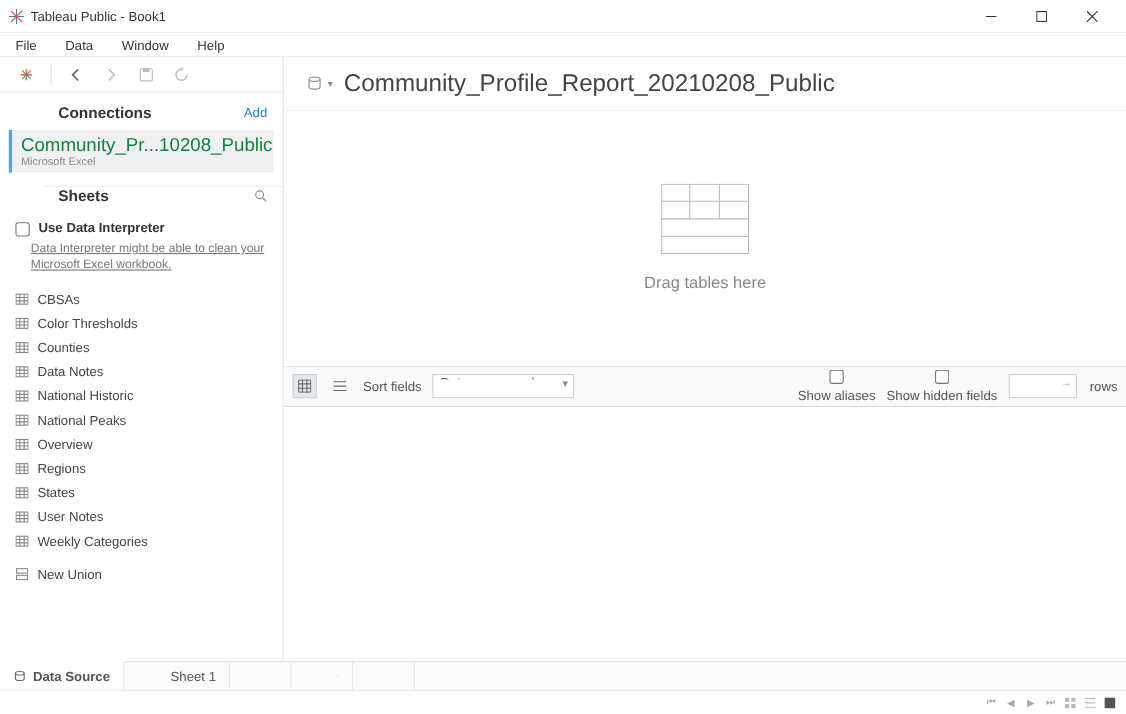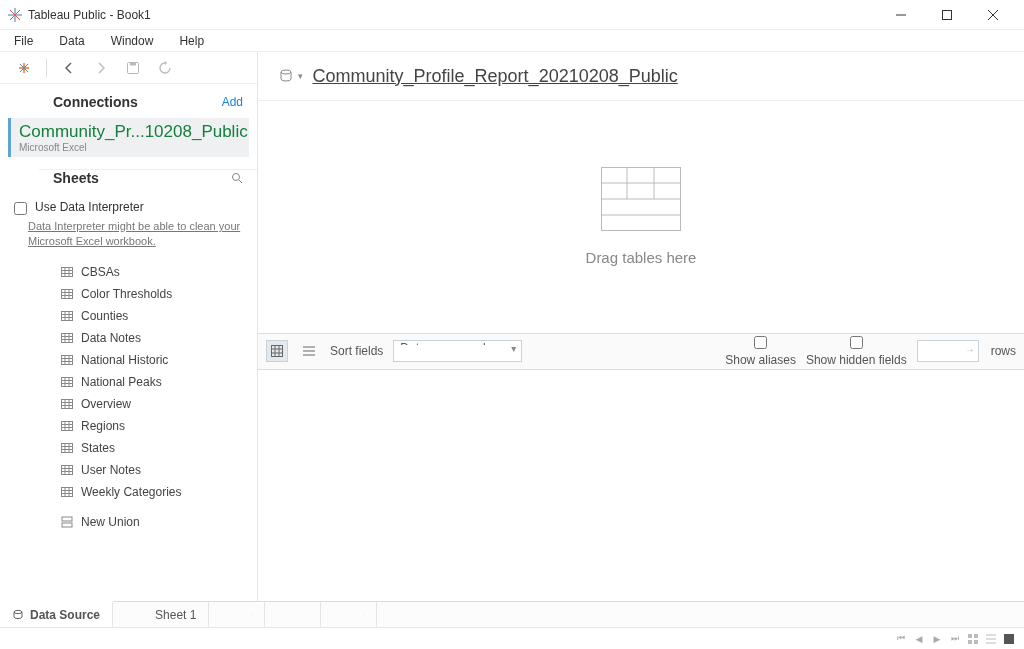--- a/index.html
+++ b/index.html
@@ -129,21 +129,21 @@
 
   .interp-row {
     display: flex;
     align-items: flex-start;
     padding: 8px 14px 2px 14px;
     gap: 8px;
   }
   .interp-row input[type="checkbox"] {
     margin-top: 2px;
   }
-  .interp-row label { font-size: 12px; color: #333; }
+  .interp-row label { font-size: 12px; color: #333; font-weight: bold; }
   .interp-desc {
     padding: 2px 14px 8px 28px;
     font-size: 11px;
     color: #777;
     line-height: 1.35;
     text-decoration: underline;
   }
 
   .sheet-list {
     padding: 4px 0;
@@ -151,21 +151,20 @@
     flex: 1;
   }
   .sheet-item {
     display: flex;
     align-items: center;
     padding: 4px 14px;
     gap: 8px;
     cursor: pointer;
     font-size: 12px;
     color: #444;
-    margin-left: 47px;
   }
   .sheet-icon {
     color: #888;
     display: flex;
     align-items: center;
   }
   .new-union {
     margin-top: 8px;
   }
 
@@ -178,24 +177,23 @@
   }
   .datasource-bar {
     height: 48px;
     display: flex;
     align-items: center;
     padding: 0 20px;
     gap: 10px;
   }
   .dsicon { color: #888; }
   .dstitle {
-    font-size: 18px;
+    font-size: 22px;
     font-weight: 400;
     color: #444;
-    text-decoration: underline;
   }
   .drop-area {
     flex: 1;
     border-top: 1px solid #eee;
     border-bottom: 1px solid #ddd;
     display: flex;
     flex-direction: column;
     align-items: center;
     justify-content: center;
     color: #999;

